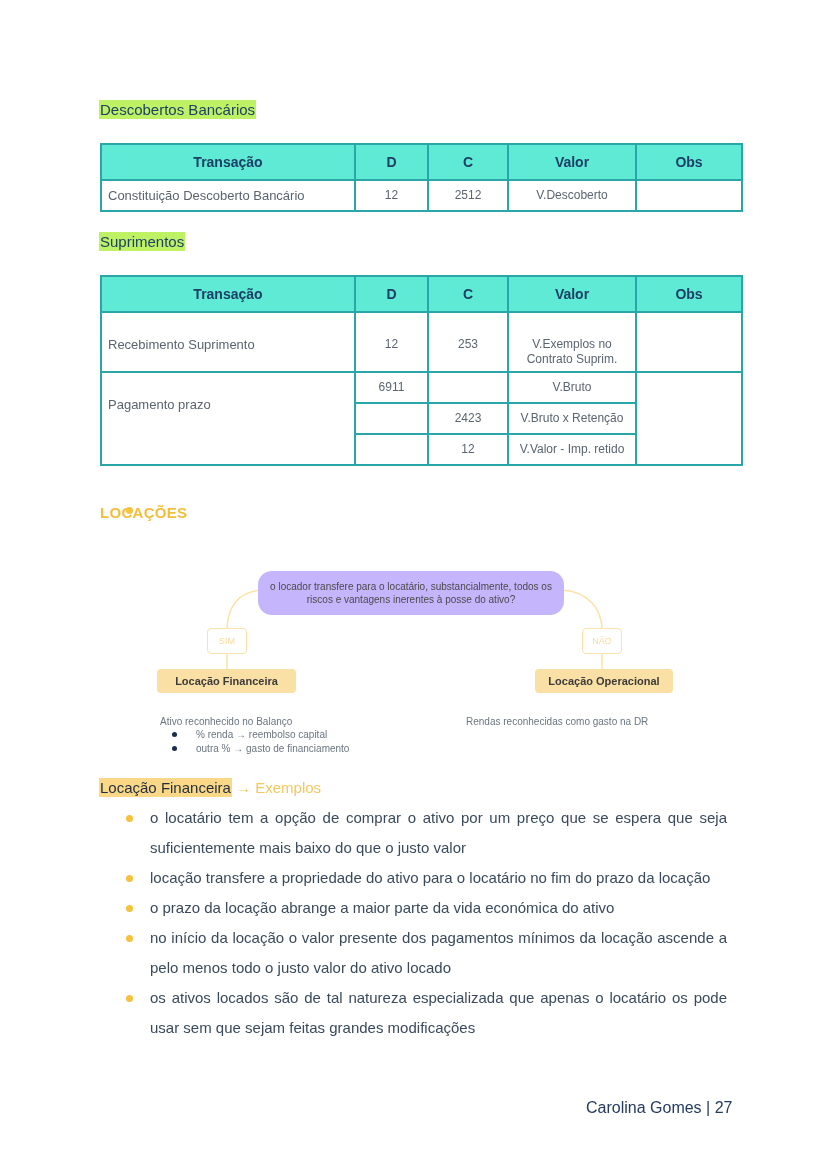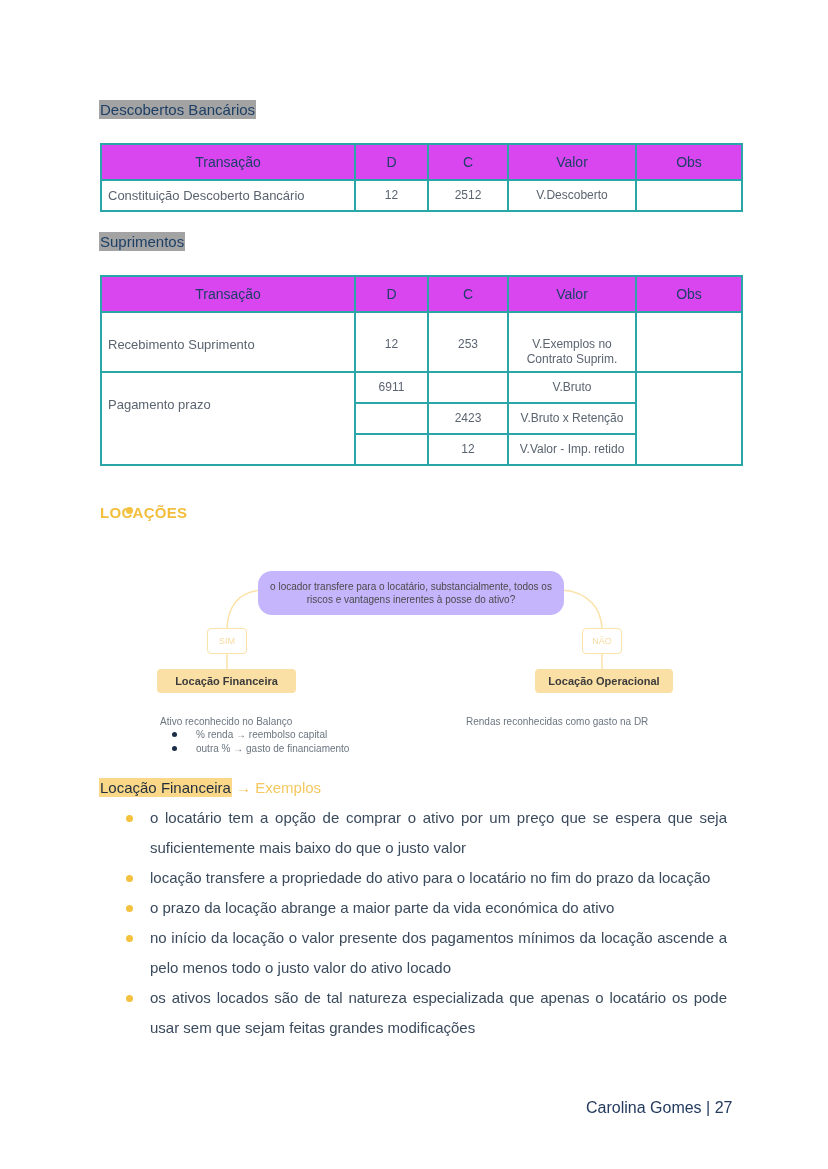--- a/index.html
+++ b/index.html
@@ -1,23 +1,23 @@
 <!DOCTYPE html>
 <html><head>
 <meta charset="utf-8">
 <style>
   html, body { margin: 0; padding: 0; background: #ffffff; }
   body { width: 828px; height: 1169px; position: relative; overflow: hidden;
          font-family: "Liberation Sans", sans-serif; color: #2b3a4a; }
   .abs { position: absolute; }
-  .hl-cyan { background: #a3a3a3; color: #1c3f66; font-size: 15px; padding: 1px 1px; line-height: 20px; }
+  .hl-cyan { background: #bef264; color: #1c3f66; font-size: 15px; padding: 1px 1px; line-height: 20px; }
   .hl-yellow { background: #fbd888; color: #1f2d3d; font-size: 15px; padding: 1px 1px; line-height: 20px; }
   table.ledger { position: absolute; left: 100px; width: 643px; border-collapse: collapse; table-layout: fixed; }
   table.ledger th, table.ledger td { border: 2px solid #2aa6a8; }
-  table.ledger th { background: #d946ef; color: #1c3f66; font-weight: normal; font-size: 14px; height: 32px; text-align: center; }
+  table.ledger th { background: #5eead4; color: #1c3f66; font-weight: bold; font-size: 14px; height: 32px; text-align: center; }
   table.ledger td { font-size: 12px; color: #5a6470; text-align: center; vertical-align: top; padding: 24px 4px 4px 4px; line-height: 15px; }
   table.ledger td.left { text-align: left; padding-left: 6px; font-size: 13px; }
   table.ledger td.mid { vertical-align: middle; padding-top: 0; padding-bottom: 0; }
   .col-t { width: 254px; } .col-d { width: 73px; } .col-c { width: 80px; } .col-v { width: 128px; } .col-o { width: 106px; }
   .sec-title { color: #f2be3c; font-weight: bold; font-size: 15px; letter-spacing: 0.3px; margin-top: 33px; }
   ul.bullets { list-style: none; margin: 0; padding: 0; position: absolute; left: 124px; width: 603px; }
   ul.bullets li { position: relative; padding-left: 26px; font-size: 15px; line-height: 30px; color: #3a4a5c; text-align: justify; }
   ul.bullets li .dot { position: absolute; left: 2px; top: 12px; width: 7px; height: 7px; border-radius: 50%; background: #f4c23f; }
   .node-q { position: absolute; left: 258px; top: 571px; width: 306px; height: 44px; background: #c4b5fd; border-radius: 14px 14px 14px 14px; display: flex; align-items: center; justify-content: center; text-align: center; font-size: 10px; line-height: 13px; color: #4a4a4a; }
   .node-yn { position: absolute; width: 38px; height: 24px; border: 1.5px solid #fbe2a8; border-radius: 4px; background: #fff; color: #f7dba0; font-size: 9px; display: flex; align-items: center; justify-content: center; }

